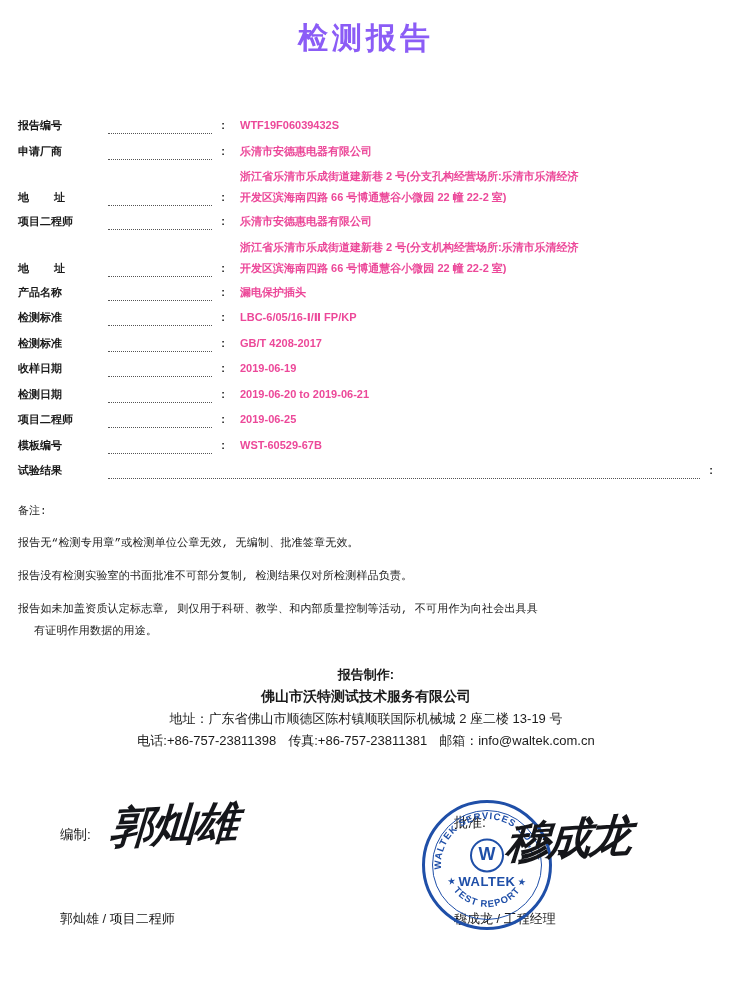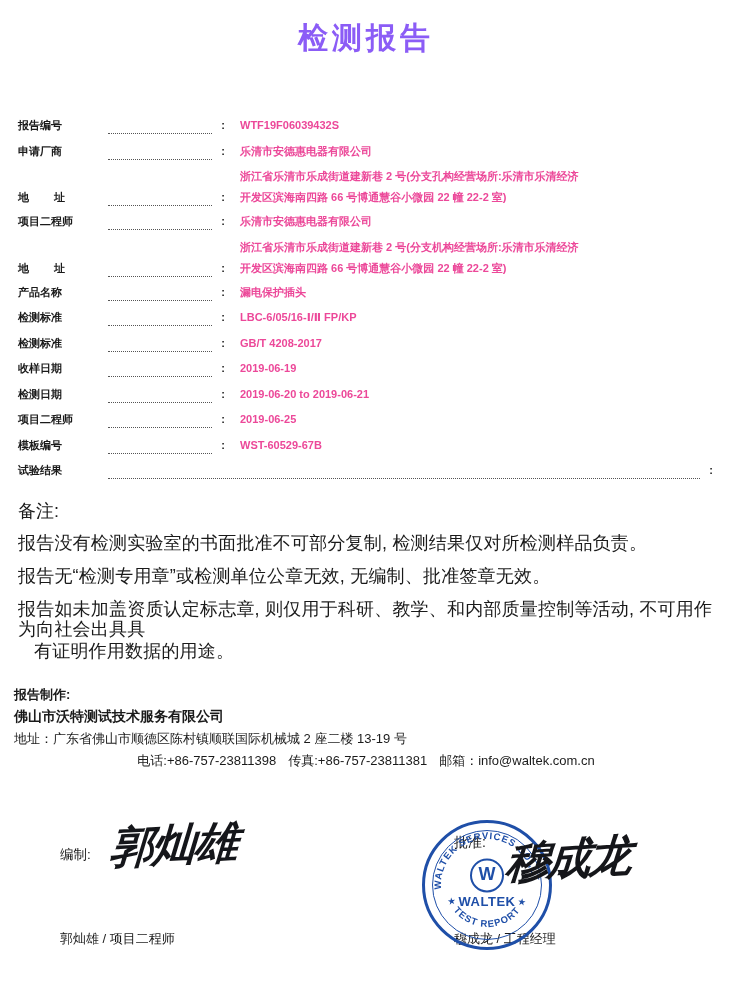--- a/index.html
+++ b/index.html
@@ -75,38 +75,39 @@
   .field-value .line2 {
     display: block;
     margin-top: 4px;
   }
   .row-tall {
     margin-bottom: 7px;
   }
   .notes {
     margin-top: 22px;
     padding-left: 4px;
-    font-size: 18px;
+    font-size: 11px;
     line-height: 20px;
+    font-family: Liberation Mono, monospace;
   }
   .notes-title {
     margin-bottom: 12px;
   }
   .note-line {
     margin-bottom: 13px;
     letter-spacing: 0.2px;
   }
   .note-line .indent-cont {
     display: block;
     margin-top: 2px;
     padding-left: 16px;
   }
   .footer-block {
     margin-top: 24px;
-    text-align: left;
+    text-align: center;
     font-size: 13px;
     line-height: 19px;
   }
   .footer-made {
     font-weight: bold;
     margin-bottom: 3px;
   }
   .footer-company {
     font-weight: bold;
     font-size: 14px;
@@ -338,24 +339,24 @@
       <span class="field-label">试验结果</span>
       <span class="dots"></span>
       <span class="colon">:</span>
     </div>
 
   </div>
 
   <div class="notes">
     <div class="notes-title">备注:</div>
     <div class="note-line">
+      <span>报告无“检测专用章”或检测单位公章无效, 无编制、批准签章无效。</span>
+    </div>
+    <div class="note-line">
       <span>报告没有检测实验室的书面批准不可部分复制, 检测结果仅对所检测样品负责。</span>
-    </div>
-    <div class="note-line">
-      <span>报告无“检测专用章”或检测单位公章无效, 无编制、批准签章无效。</span>
     </div>
     <div class="note-line">
       <span>报告如未加盖资质认定标志章, 则仅用于科研、教学、和内部质量控制等活动, 不可用作为向社会出具具</span>
       <span class="indent-cont">有证明作用数据的用途。</span>
     </div>
   </div>
 
   <div class="footer-block">
     <div class="footer-made">报告制作:</div>
     <div class="footer-company">佛山市沃特测试技术服务有限公司</div>

